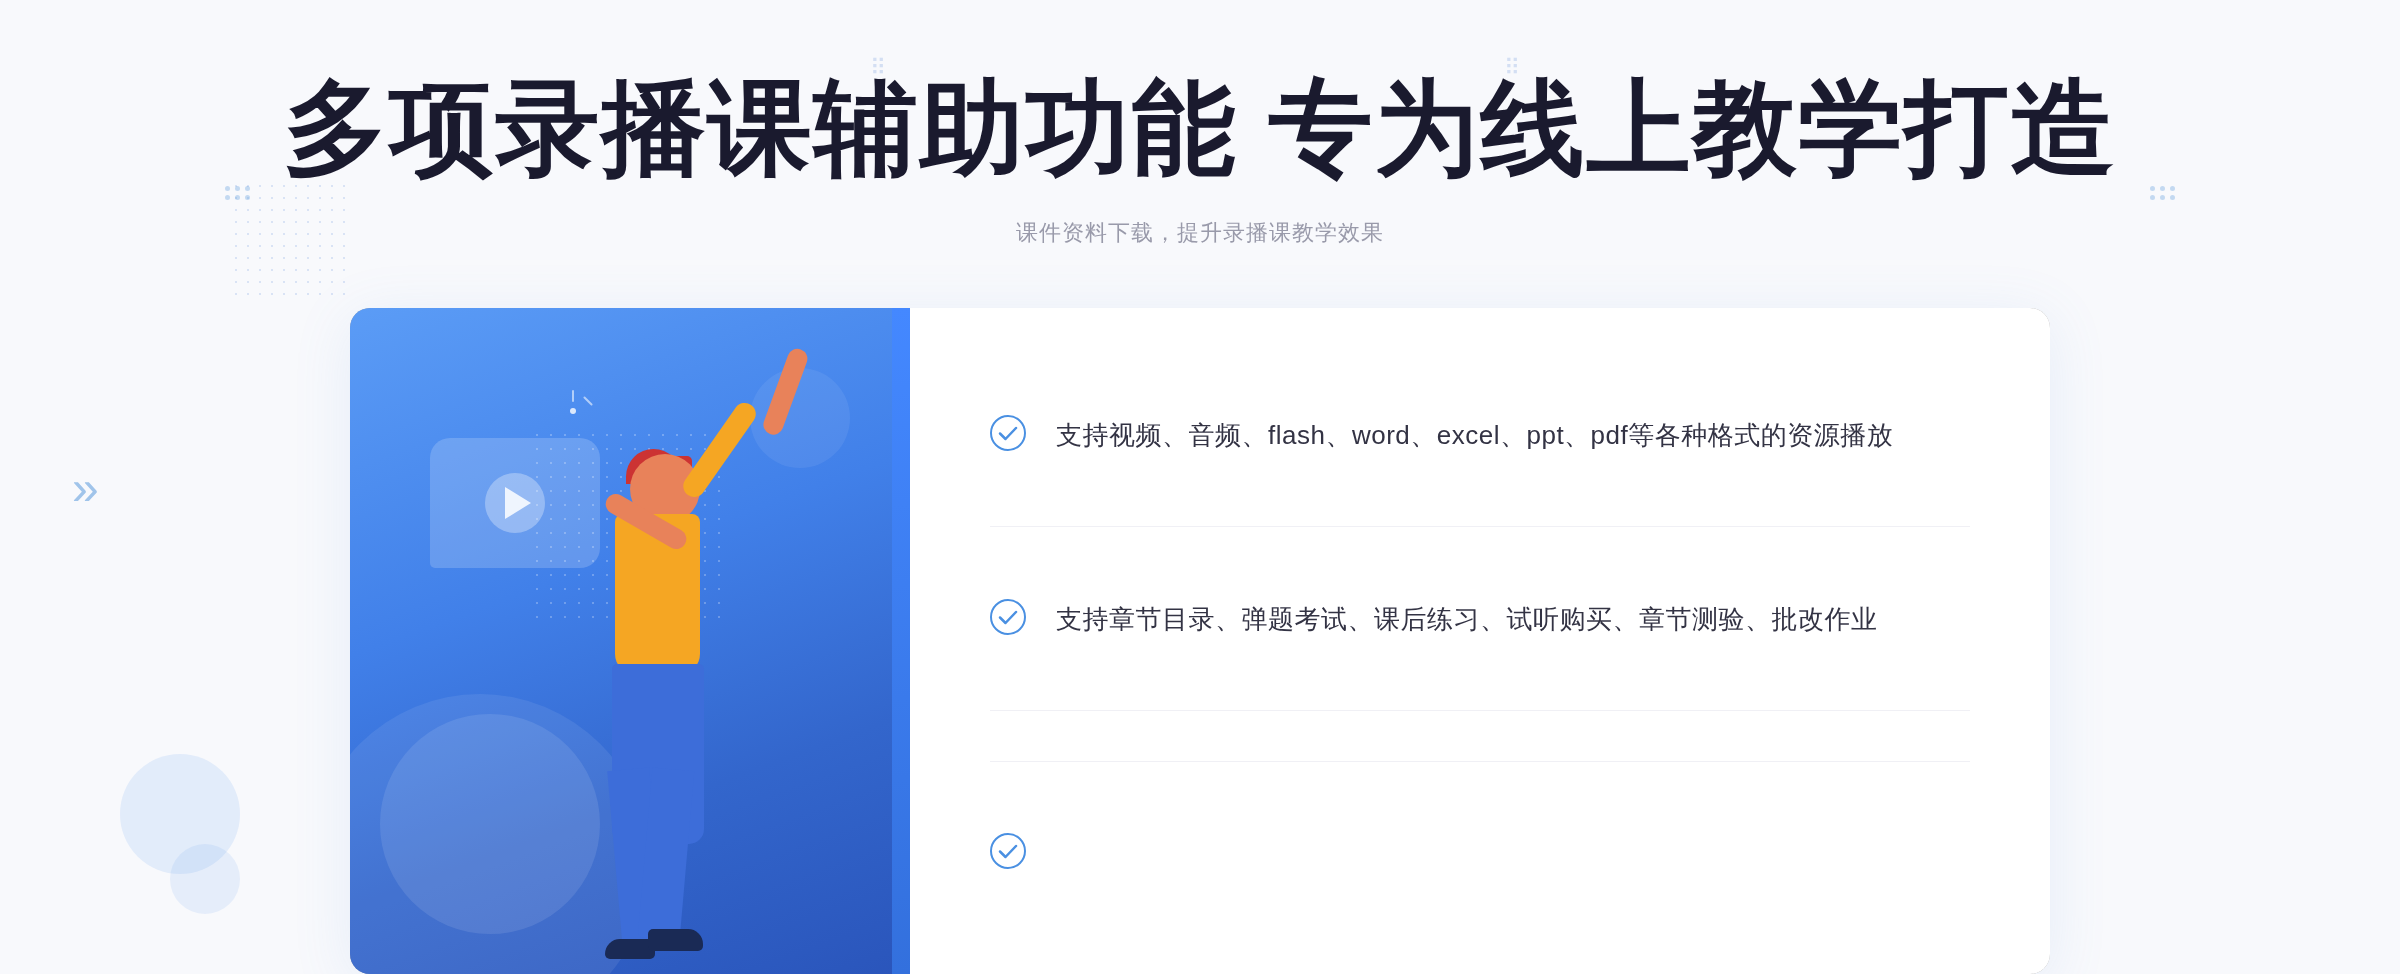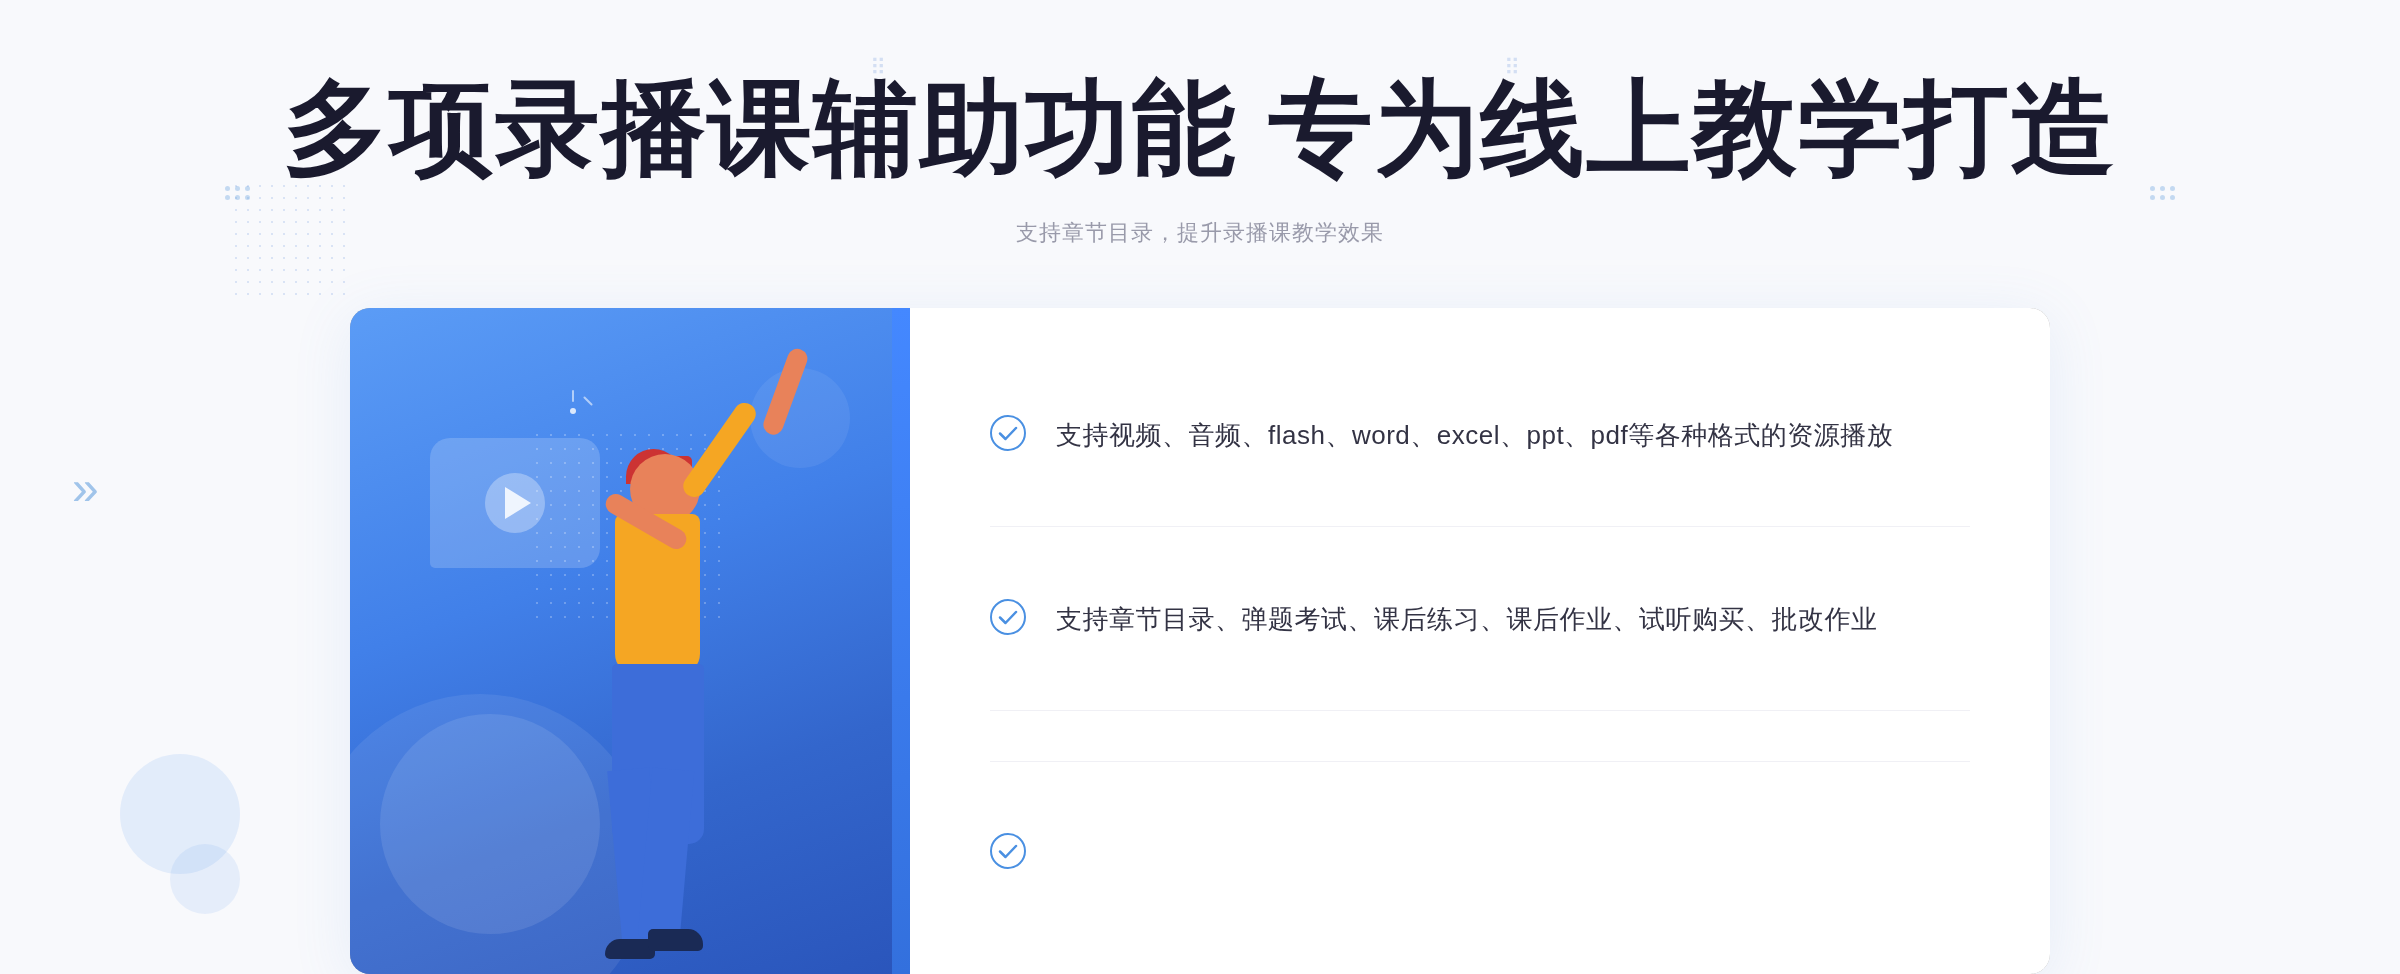--- a/index.html
+++ b/index.html
@@ -518,21 +518,21 @@
             <span class="dot"></span>
             <span class="dot"></span>
           </span>
         <span>
             <span class="dot"></span>
             <span class="dot"></span>
             <span class="dot"></span>
           </span>
       </div>
     </div>
-    <p class="subtitle">支持章节目录，提升录播课教学效果</p>
+    <p class="subtitle">课件资料下载，提升录播课教学效果</p>
   </div>
 
   <div class="main-card">
 
     <div class="illustration-panel">
       <div class="accent-bar"></div>
       <div class="illus-circle-large"></div>
       <div class="illus-circle-medium"></div>
       <div class="illus-circle-small"></div>
       <div class="illus-dots"></div>
@@ -582,21 +582,21 @@
 
       <div class="feature-divider"></div>
 
       <div class="feature-item">
         <div class="check-icon">
           <svg viewBox="0 0 36 36" fill="none" xmlns="http://www.w3.org/2000/svg">
             <circle cx="18" cy="18" r="17" stroke="#4a90e2" stroke-width="2"></circle>
             <path d="M10 18.5L15.5 24L26 13" stroke="#4a90e2" stroke-width="2.5" stroke-linecap="round" stroke-linejoin="round"></path>
           </svg>
         </div>
-        <p class="feature-text">支持章节目录、弹题考试、课后练习、课后作业、试听购买、批改作业</p>
+        <p class="feature-text">支持章节目录、弹题考试、课后练习、试听购买、章节测验、批改作业</p>
       </div>
 
       <div class="feature-divider"></div>
 
 
       <div class="feature-divider"></div>
 
       <div class="feature-item">
         <div class="check-icon">
           <svg viewBox="0 0 36 36" fill="none" xmlns="http://www.w3.org/2000/svg">

